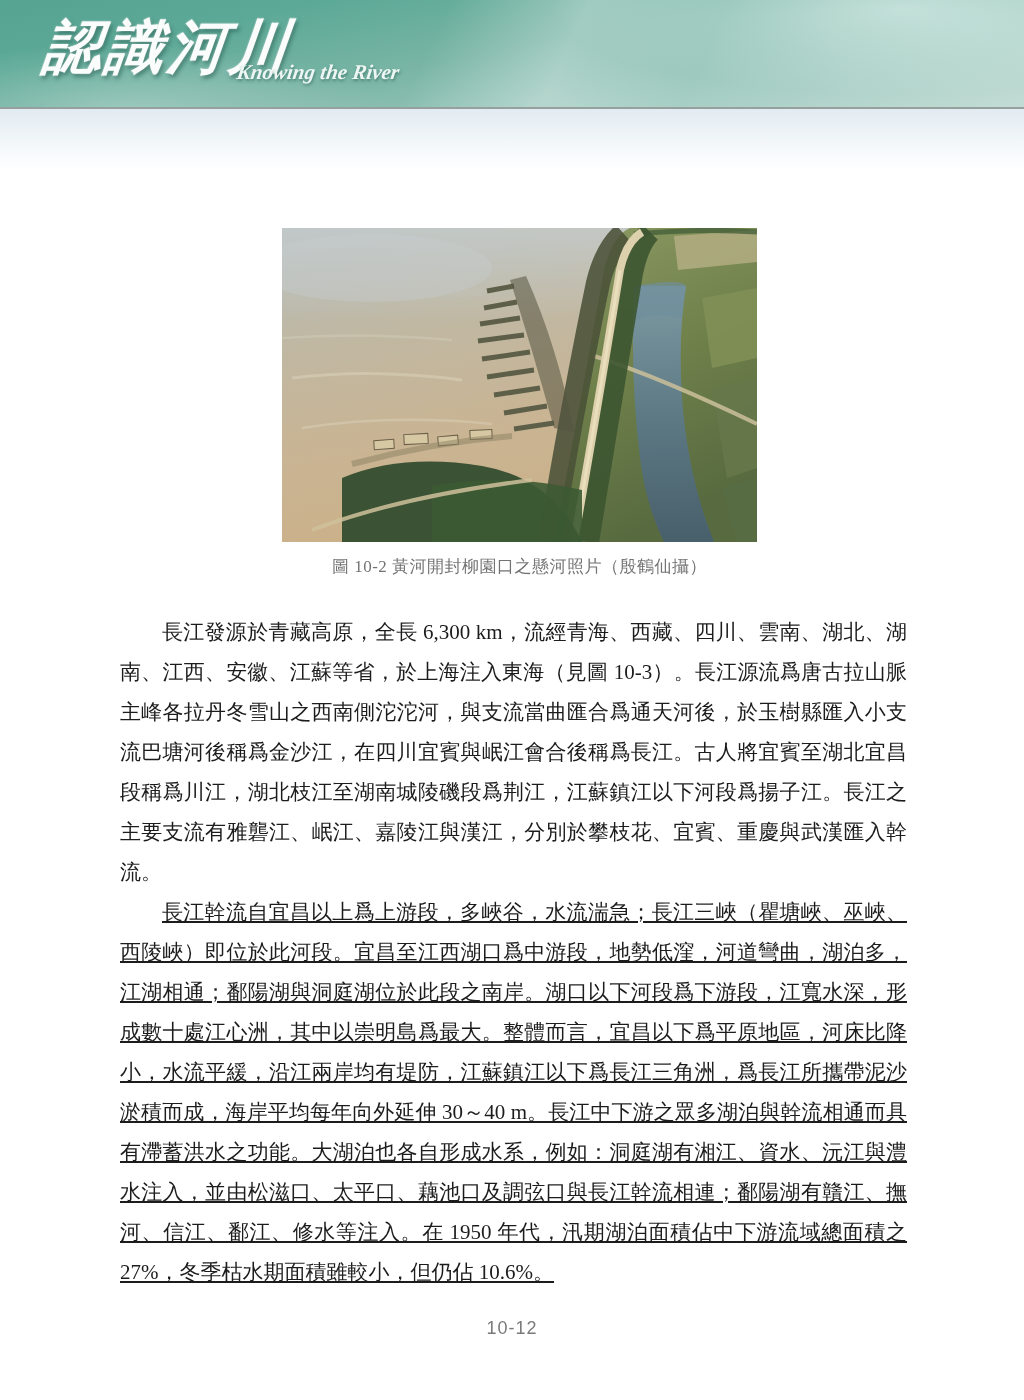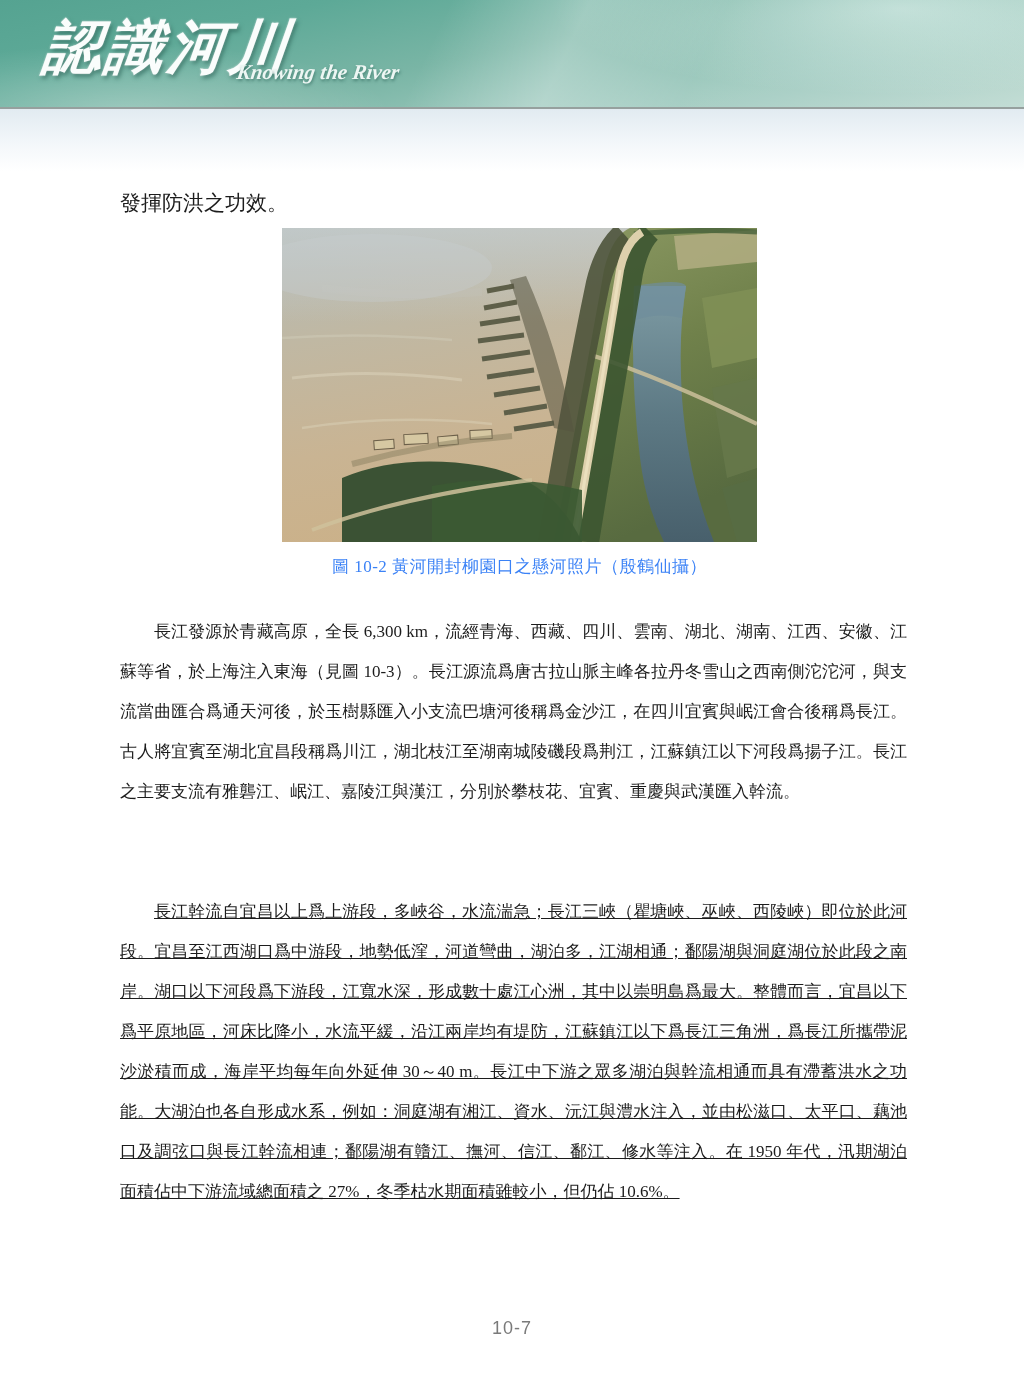--- a/index.html
+++ b/index.html
@@ -55,26 +55,26 @@
   }
   .figure{
     position:absolute;left:282px;top:228px;width:475px;
   }
   .figure svg{display:block;}
   .figure-caption{
     margin-top:13px;
     text-align:center;
     font-size:17px;
     letter-spacing:0.5px;
-    color:#3b82f6;
+    color:#737373;
     white-space:nowrap;
   }
   .body-para{
     position:absolute;left:120px;width:787px;
-    font-size:17px;line-height:40px;margin:0;
+    font-size:21px;line-height:40px;margin:0;
     text-align:justify;
     text-indent:2em;
   }
   .para-1{top:612px;}
   .para-2{top:892px;text-decoration:underline;}
 
   .page-number{
     position:absolute;left:0;top:1318px;width:1024px;
     text-align:center;
     font-family:"Liberation Sans","DejaVu Sans",sans-serif;
@@ -86,21 +86,20 @@
 
 <div class="page">
 
   <div class="banner">
     <div class="banner-title">認識河川</div>
     <div class="banner-subtitle">Knowing the River</div>
   </div>
   <div class="banner-rule"></div>
   <div class="banner-fade"></div>
 
-  <p class="intro-line">發揮防洪之功效。</p>
 
   <figure class="figure" style="margin:0">
     <svg width="475" height="314" viewBox="0 0 475 314" role="img">
       <defs>
         <linearGradient id="water" x1="0" y1="0" x2="0.25" y2="1">
           <stop offset="0" stop-color="#b2bab8"></stop>
           <stop offset="0.35" stop-color="#c0b8a3"></stop>
           <stop offset="0.7" stop-color="#c9b493"></stop>
           <stop offset="1" stop-color="#cbb189"></stop>
         </linearGradient>
@@ -173,15 +172,15 @@
       <path d="M0,110 Q80,104 170,112" stroke="#d8d4c2" stroke-width="2.5" fill="none" opacity="0.35"></path>
       <path d="M40,60 Q120,70 200,64" stroke="#c2c4bc" stroke-width="8" fill="none" opacity="0.25"></path>
       <ellipse cx="90" cy="40" rx="120" ry="34" fill="#c9cfd0" opacity="0.35"></ellipse>
     </svg>
     <figcaption class="figure-caption">圖 10-2 黃河開封柳園口之懸河照片（殷鶴仙攝）</figcaption>
   </figure>
 
   <p class="body-para para-1">長江發源於青藏高原，全長 6,300 km，流經青海、西藏、四川、雲南、湖北、湖南、江西、安徽、江蘇等省，於上海注入東海（見圖 10-3）。長江源流爲唐古拉山脈主峰各拉丹冬雪山之西南側沱沱河，與支流當曲匯合爲通天河後，於玉樹縣匯入小支流巴塘河後稱爲金沙江，在四川宜賓與岷江會合後稱爲長江。古人將宜賓至湖北宜昌段稱爲川江，湖北枝江至湖南城陵磯段爲荆江，江蘇鎮江以下河段爲揚子江。長江之主要支流有雅礱江、岷江、嘉陵江與漢江，分別於攀枝花、宜賓、重慶與武漢匯入幹流。</p>
   <p class="body-para para-2">長江幹流自宜昌以上爲上游段，多峽谷，水流湍急；長江三峽（瞿塘峽、巫峽、西陵峽）即位於此河段。宜昌至江西湖口爲中游段，地勢低漥，河道彎曲，湖泊多，江湖相通；鄱陽湖與洞庭湖位於此段之南岸。湖口以下河段爲下游段，江寬水深，形成數十處江心洲，其中以崇明島爲最大。整體而言，宜昌以下爲平原地區，河床比降小，水流平緩，沿江兩岸均有堤防，江蘇鎮江以下爲長江三角洲，爲長江所攜帶泥沙淤積而成，海岸平均每年向外延伸 30～40 m。長江中下游之眾多湖泊與幹流相通而具有滯蓄洪水之功能。大湖泊也各自形成水系，例如：洞庭湖有湘江、資水、沅江與澧水注入，並由松滋口、太平口、藕池口及調弦口與長江幹流相連；鄱陽湖有贛江、撫河、信江、鄱江、修水等注入。在 1950 年代，汛期湖泊面積佔中下游流域總面積之 27%，冬季枯水期面積雖較小，但仍佔 10.6%。</p>
 
-  <div class="page-number">10-7</div>
+  <div class="page-number">10-12</div>
 
 </div>
 
 </body></html>

